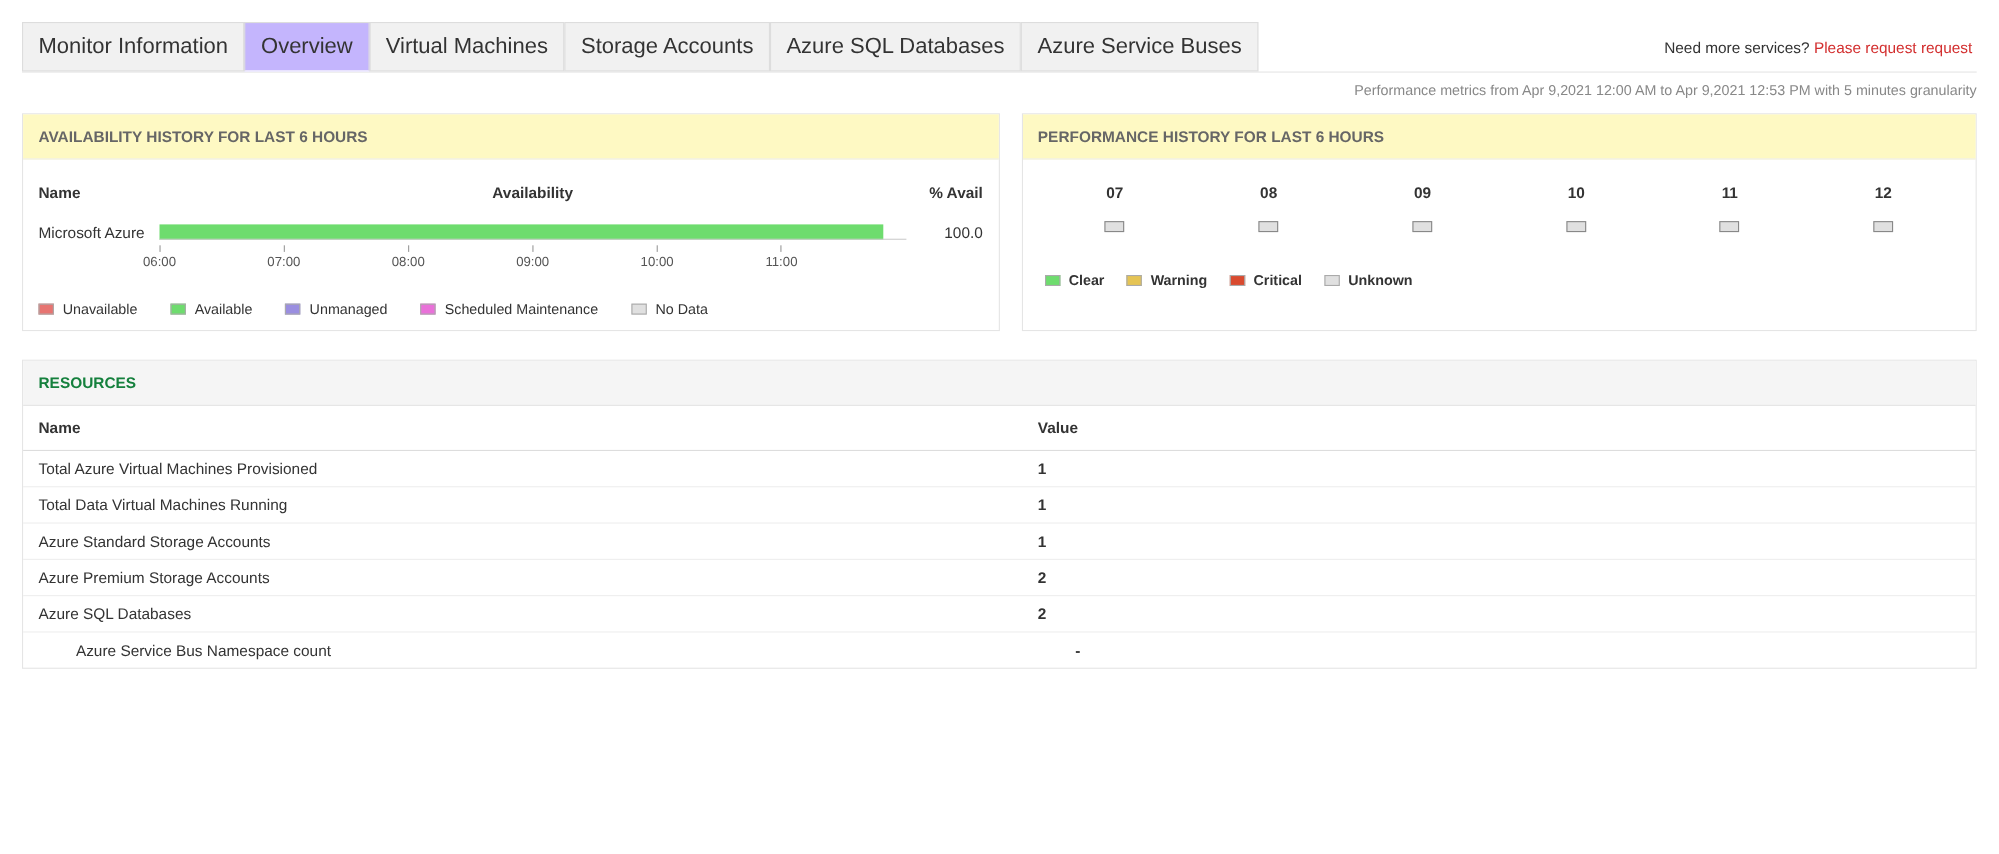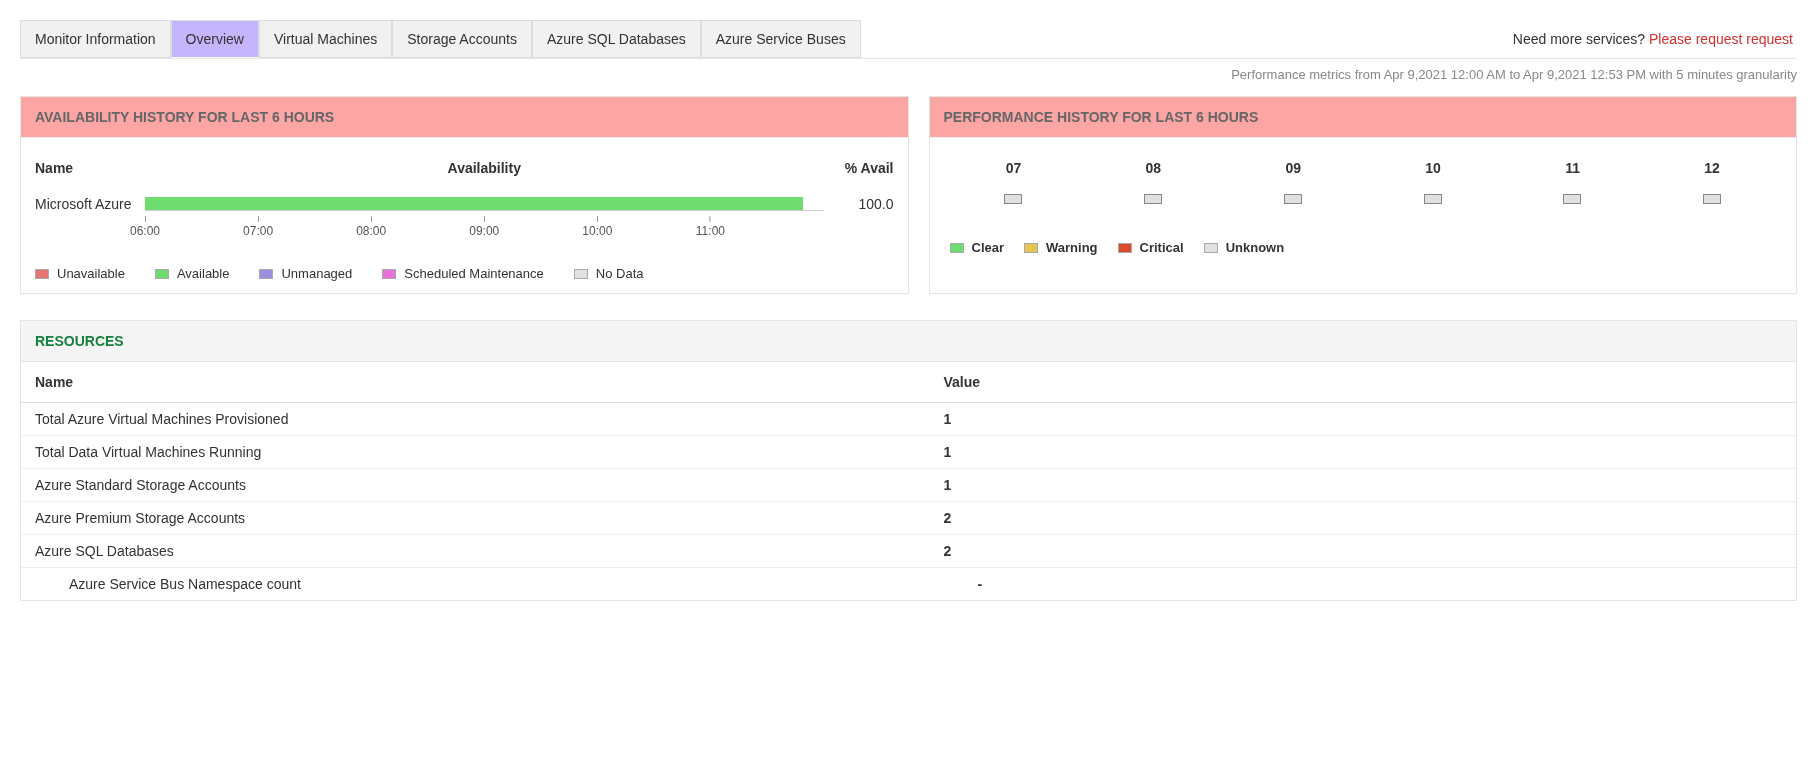--- a/index.html
+++ b/index.html
@@ -16,21 +16,21 @@
     align-items: center;
     border-bottom: 1px solid #e5e5e5;
     margin-bottom: 8px;
   }
   .tab {
     padding: 10px 14px;
     border: 1px solid #ddd;
     background: #f1f1f1;
     color: #333;
     cursor: pointer;
-    font-size: 14px;
+    font-size: 20px;
     margin-right: 0px;
   }
   .tab.active {
     background: #c4b5fd;
     border-bottom: 1px solid #fff;
     font-weight: 400;
     position: relative;
     z-index: 1;
   }
   .tabbar-spacer { flex: 1; }
@@ -54,21 +54,21 @@
     gap: 20px;
     align-items: stretch;
   }
   .panel {
     border: 1px solid #e5e5e5;
     background: #fff;
   }
   .panel.left { flex: 0 0 50%; }
   .panel.right { flex: 1; }
   .panel-header {
-    background: #fca5a5;
+    background: #fef9c3;
     border-bottom: 1px solid #eee;
     padding: 12px 14px;
     font-weight: 700;
     font-size: 14px;
     color: #666;
     text-transform: uppercase;
   }
   .panel-body { padding: 12px 14px; }
   .avail-header-row {
     display: flex;

